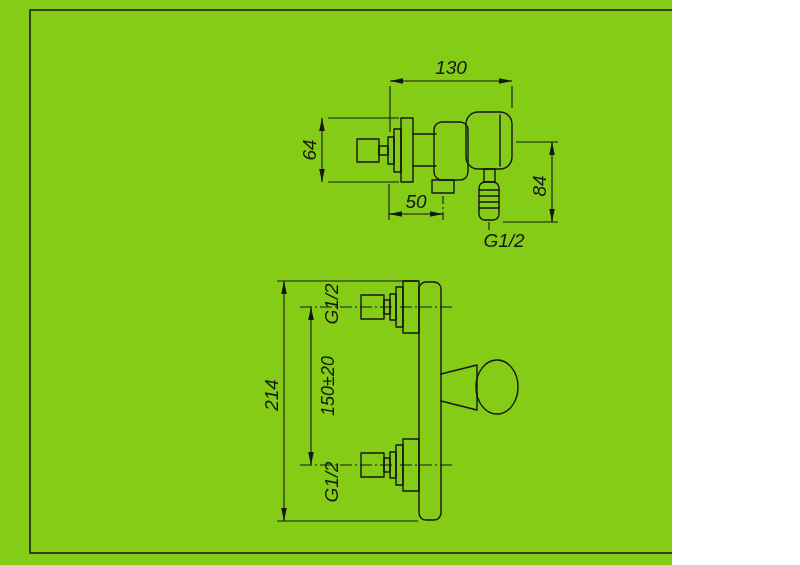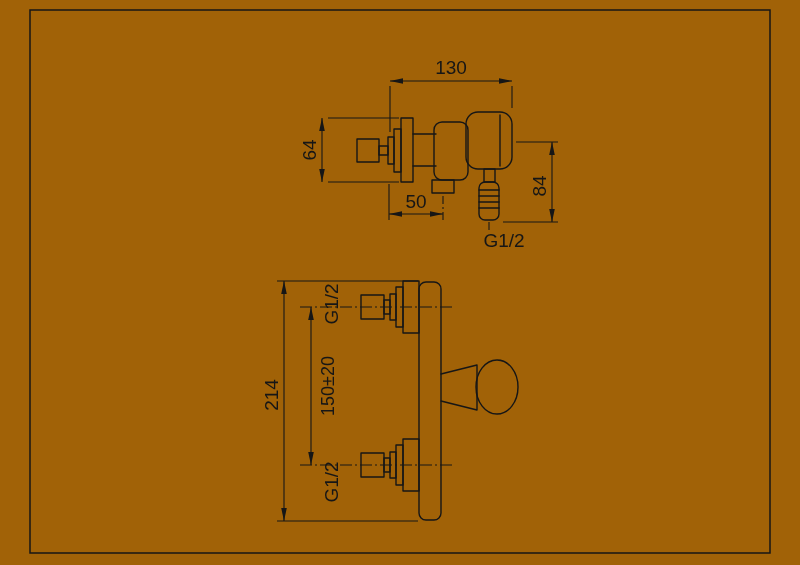--- a/index.html
+++ b/index.html
@@ -2,25 +2,26 @@
 <html><head>
 <meta charset="utf-8">
 <style>
   html, body {
     margin: 0;
     padding: 0;
     background: #ffffff;
   }
   .page {
     position: relative;
-    width: 800px;
+    width: 672px;
     height: 565px;
-    background: #a16207;
+    background: #84cc16;
     font-family: "Liberation Sans", "DejaVu Sans", sans-serif;
     overflow: hidden;
+    font-style: italic;
   }
   svg { display: block; }
   text {
     fill: #161616;
     font-family: "Liberation Sans", "DejaVu Sans", sans-serif;
   }
   .dim { font-size: 19px; }
   .dim-small { font-size: 18px; }
 </style>
 </head>

